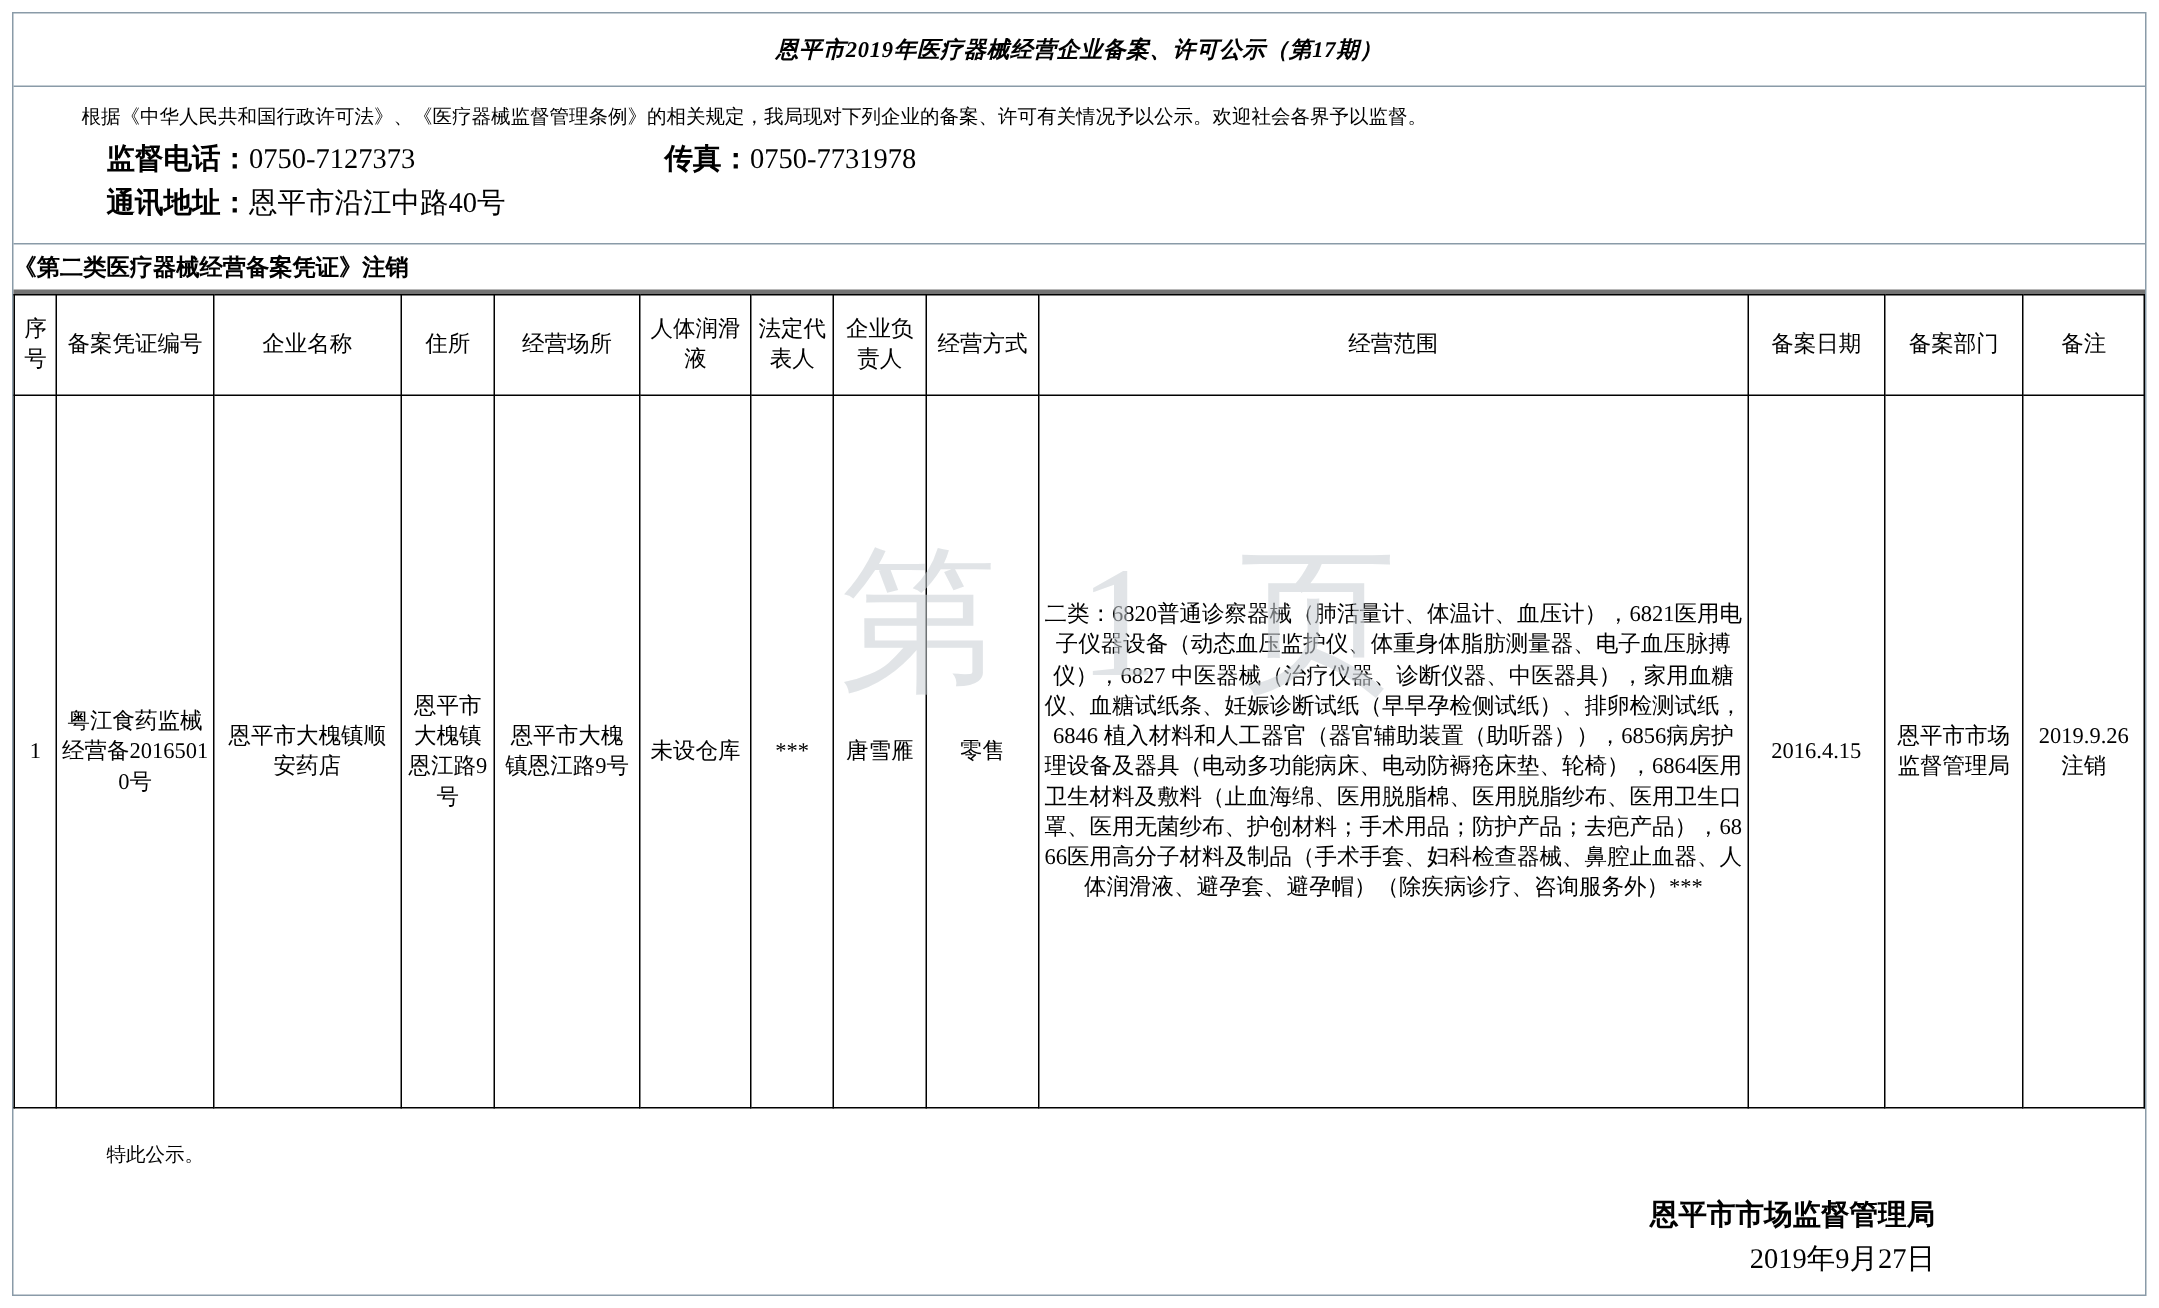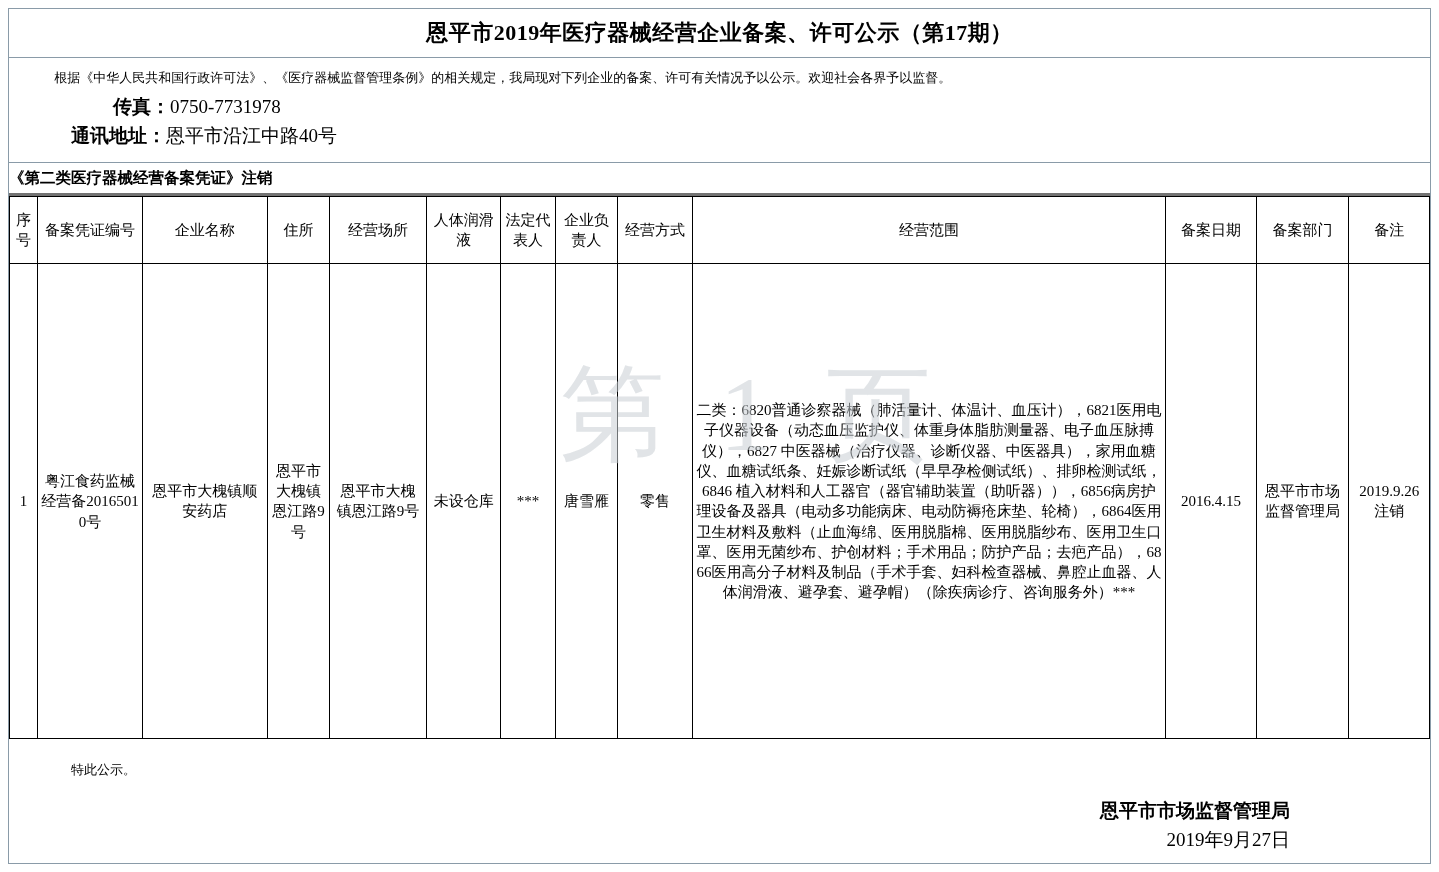--- a/index.html
+++ b/index.html
@@ -29,23 +29,24 @@
     background: #ffffff;
   }
   .title-band {
     height: 48px;
     border-bottom: 1px solid #8a9ba8;
     display: flex;
     align-items: center;
     justify-content: center;
   }
   .doc-title {
-    font-size: 22px;
+    font-size: 15px;
     font-weight: bold;
     letter-spacing: 0.5px;
+    font-style: italic;
   }
   .intro-band {
     border-bottom: 1px solid #8a9ba8;
     padding: 10px 18px 12px 18px;
   }
   .intro-p {
     font-size: 13px;
     line-height: 1.5;
     text-indent: 2.1em;
     margin: 0 0 4px 0;
@@ -152,20 +153,23 @@
   <div class="doc-frame">
 
     <div class="title-band">
       <div class="doc-title">恩平市2019年医疗器械经营企业备案、许可公示（第17期）</div>
     </div>
 
     <div class="intro-band">
       <p class="intro-p">根据《中华人民共和国行政许可法》、《医疗器械监督管理条例》的相关规定，我局现对下列企业的备案、许可有关情况予以公示。欢迎社会各界予以监督。</p>
 
       <div class="contact-row">
+        <div class="contact-col-1">
+          <span class="contact-label">监督电话：</span><span>0750-7127373</span>
+        </div>
         <div class="contact-col-2">
           <span class="contact-label">传真：</span><span>0750-7731978</span>
         </div>
       </div>
 
       <div class="contact-row">
         <div class="contact-col-1">
           <span class="contact-label">通讯地址：</span><span>恩平市沿江中路40号</span>
         </div>
       </div>

